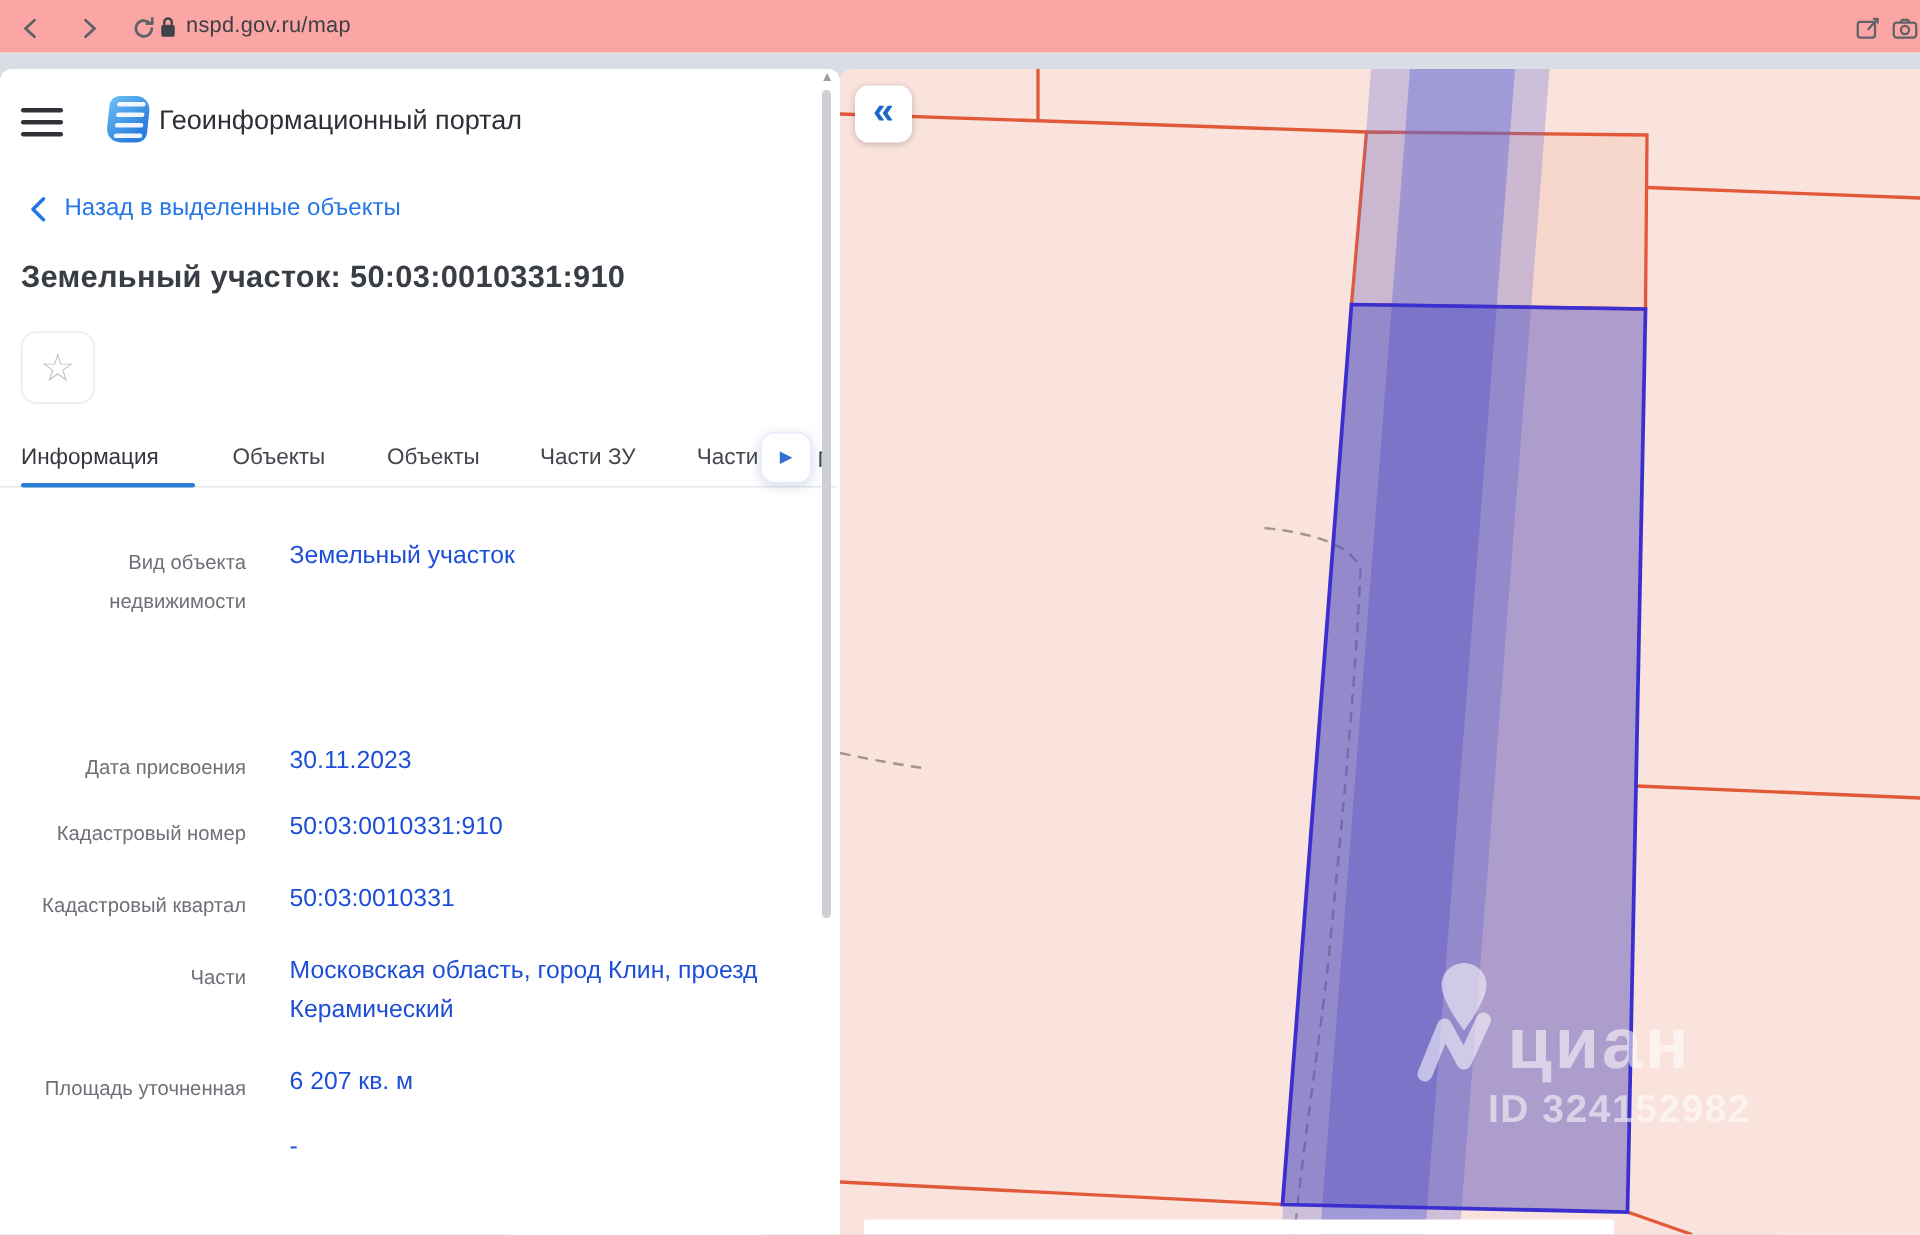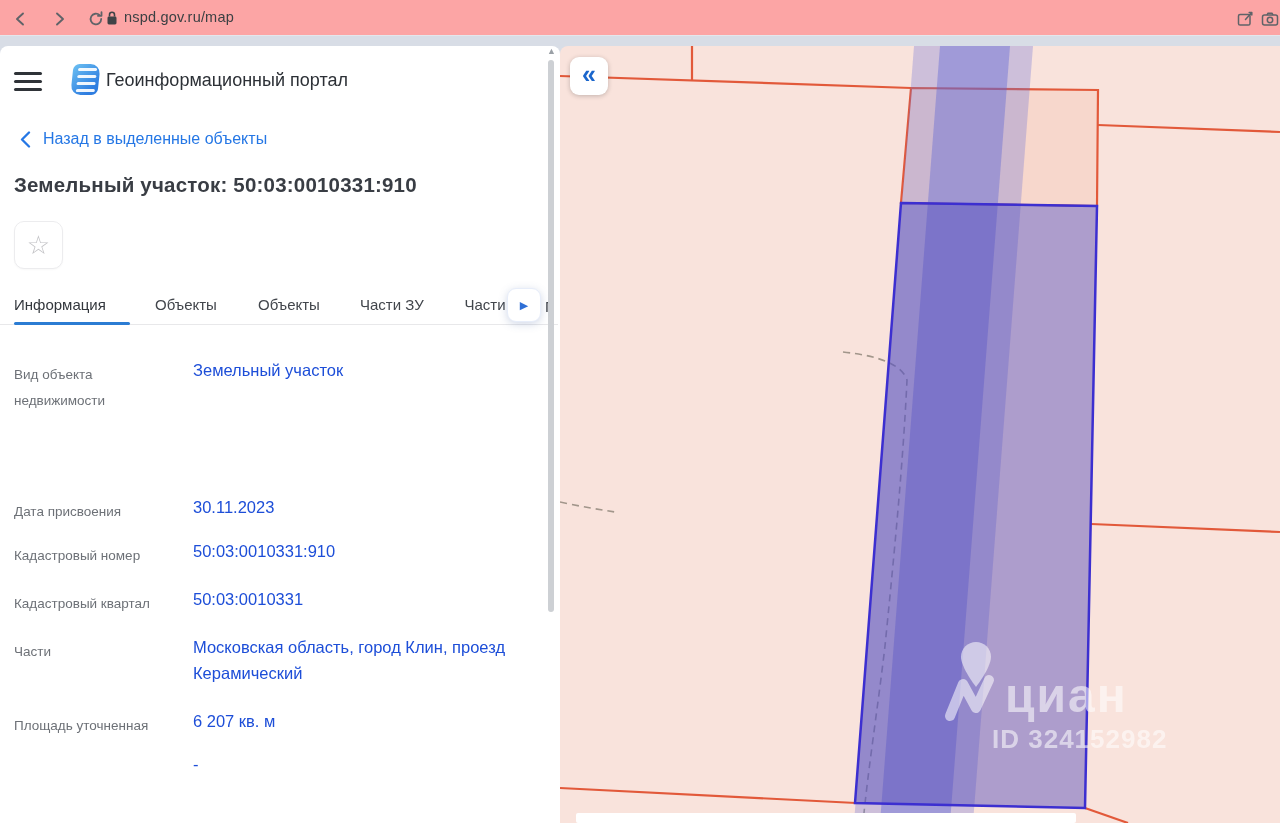--- a/index.html
+++ b/index.html
@@ -23,21 +23,21 @@
   #favorite-star-button span { font-size:26px; color:#c3c3c6; line-height:1; }
 
   .tab { position:absolute; top:250px; font-size:15px; color:#42464c; cursor:pointer; white-space:nowrap;text-align:center; }
   #tabs-baseline { position:absolute; left:0; top:278px; width:558px; height:1px; background:#e8e8ea; }
   #active-tab-underline { position:absolute; left:14px; top:276px; width:116px; height:3px; background:#2b7cd3; border-radius:2px; }
   #tabs-overflow-button { position:absolute; left:507px; top:242px; width:34px; height:34px; background:#fff; border:1px solid #e7edf9; border-radius:9px; box-shadow:0 2px 8px rgba(70,100,160,.25); display:flex; align-items:center; justify-content:center; cursor:pointer; z-index:3; }
   #tabs-overflow-button span { color:#2f6fd6; font-size:11px; line-height:1; }
   #next-tab-clipped { position:absolute; left:545px; top:252px; width:12px; overflow:hidden; font-size:15px; color:#42464c; }
 
   .field-row { position:absolute; left:14px; width:540px; }
-  .field-label { position:absolute; left:0; top:4px; width:150px; font-size:13.5px; color:#6d7177; line-height:1.9; }
+  .field-label { position:absolute; left:0; top:4px; width:150px; font-size:13.5px; color:#6d7177; line-height:1.9;text-align:right; }
   .field-value { position:absolute; left:179px; top:0; width:345px; font-size:16.5px; color:#1d4ed8; line-height:1.55; }
 
   
   #panel-scrollbar { position:absolute; left:544px; top:0; width:14px; height:777px; }
   #scroll-up-arrow { position:absolute; left:3px; top:0px; font-size:9px; color:#9aa0a6; cursor:pointer; }
   #scroll-thumb { position:absolute; left:4px; top:14px; width:6px; height:552px; background:#cdd0d4; border-radius:3px; cursor:pointer; }
 
   
   #map-wrap { position:absolute; left:560px; top:46px; width:720px; height:777px; border-radius:8px 0 0 0; overflow:hidden; z-index:5; }
   #collapse-panel-button { position:absolute; left:10px; top:11px; width:38px; height:38px; background:#fff; border-radius:9px; box-shadow:0 1px 5px rgba(0,0,0,.22); display:flex; align-items:center; justify-content:center; cursor:pointer; z-index:6; }

